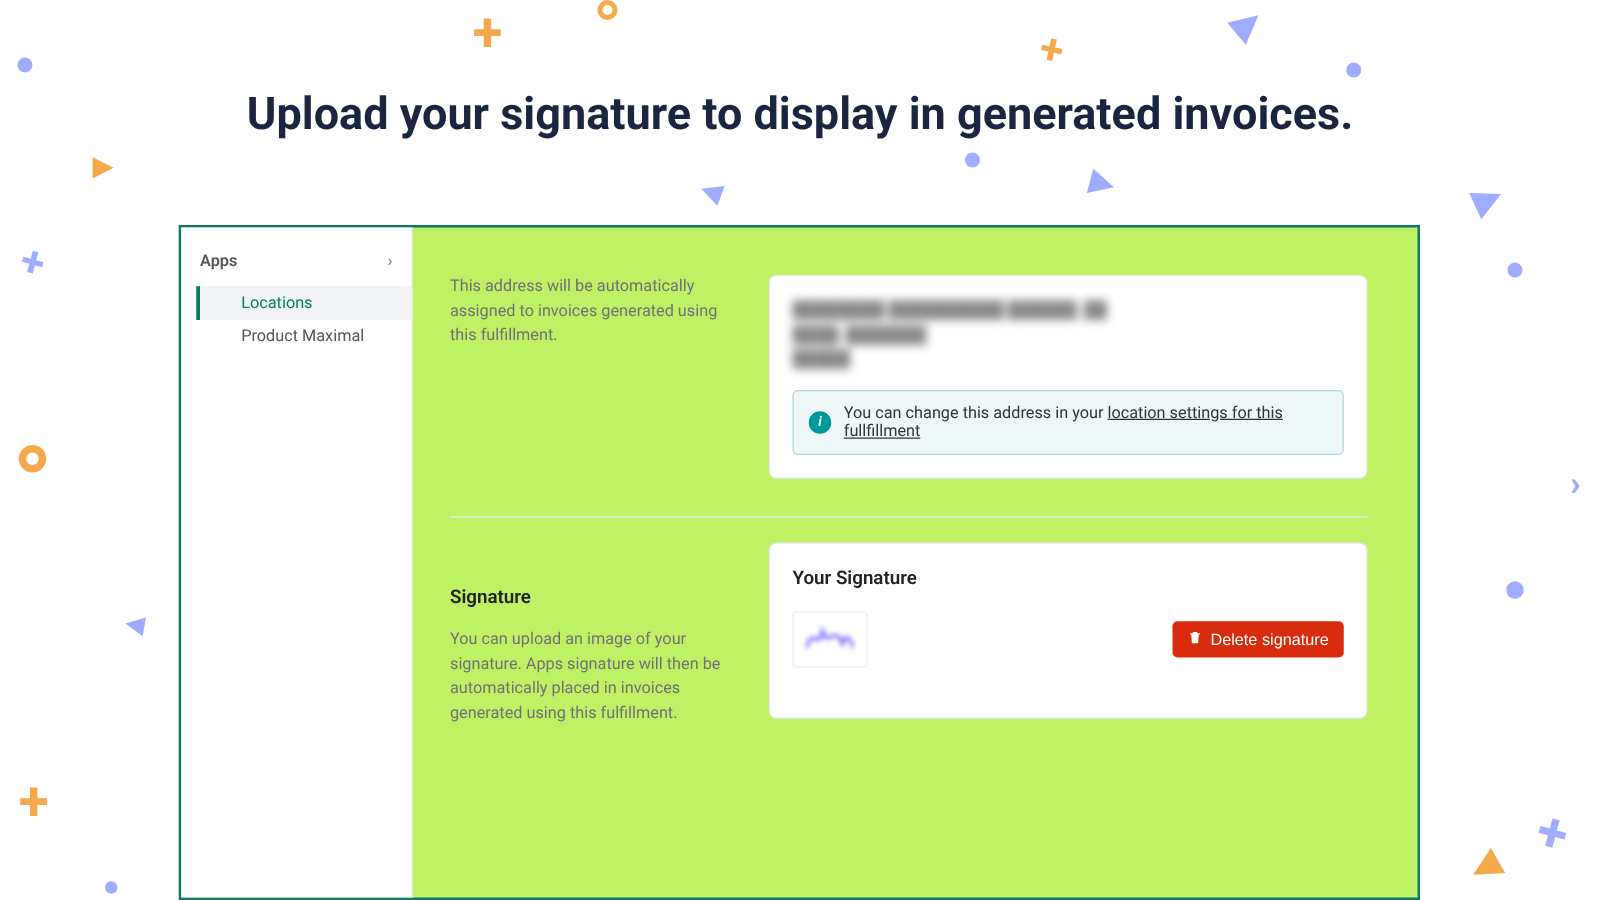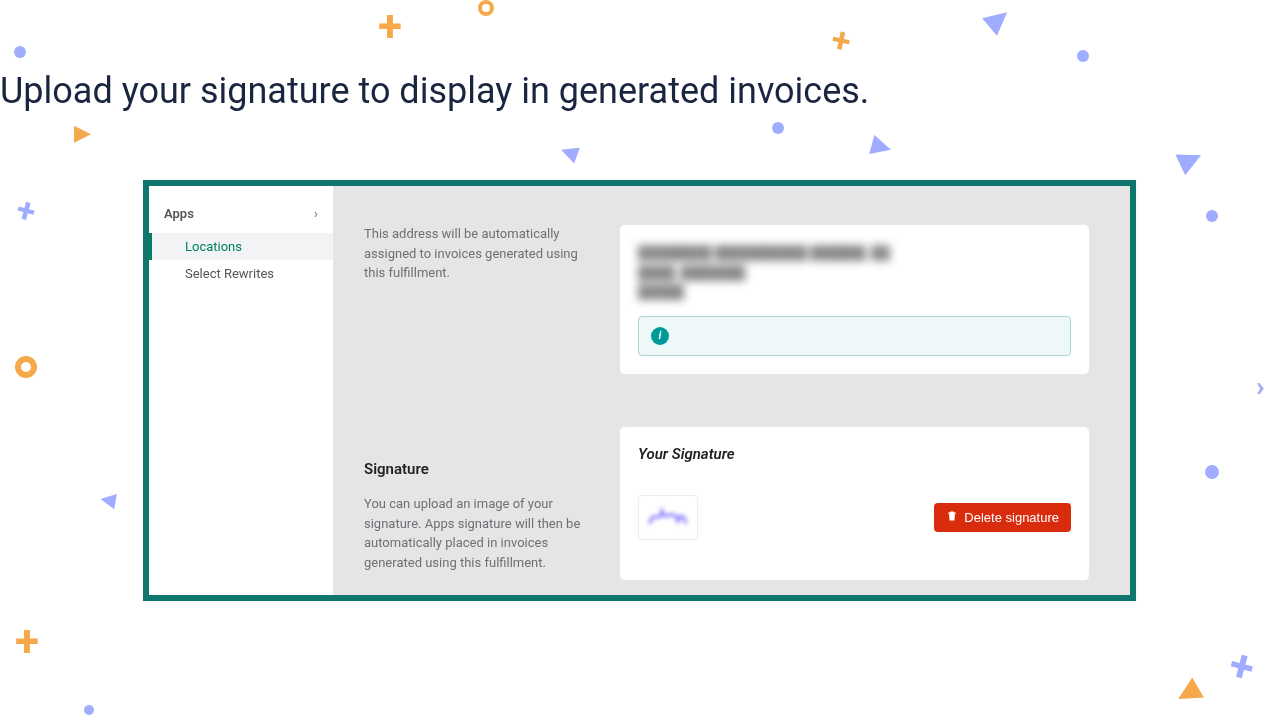--- a/index.html
+++ b/index.html
@@ -10,34 +10,34 @@
     height: 720px;
     overflow: hidden;
     position: relative;
   }
 
   .headline {
     position: absolute;
     top: 70px;
     left: 0;
     width: 100%;
-    text-align: left;
+    text-align: center;
     font-size: 36px;
-    font-weight: 400;
+    font-weight: 700;
     color: #1a2540;
   }
 
   .app-window {
     position: absolute;
     top: 180px;
     left: 143px;
     width: 993px;
-    height: 421px;
-    background: #e5e5e5;
-    border: 6px solid #0f766e;
+    height: 540px;
+    background: #bef264;
+    border: 2px solid #0f766e;
     display: flex;
     box-shadow: 0 1px 3px rgba(0,0,0,0.05);
   }
 
   .sidebar {
     width: 185px;
     background: #ffffff;
     border-right: 1px solid #e5e7eb;
     padding-top: 15px;
   }
@@ -70,20 +70,21 @@
     margin-left: auto;
     color: #666;
     font-size: 12px;
   }
   .sidebar-sub {
     padding: 6px 15px 6px 36px;
     font-size: 13px;
     color: #555;
     cursor: pointer;
     position: relative;
+    margin-left: 12px;
   }
   .sidebar-sub.active {
     background: #f1f3f4;
     color: #008060;
   }
   .sidebar-sub.active::before {
     content: "";
     position: absolute;
     left: 0; top: 0; bottom: 0;
     width: 3px;
@@ -140,21 +141,21 @@
   }
   .info-banner a { color: #333; text-decoration: underline; }
   .info-icon {
     width:18px;height:18px;border-radius:50%;
     background:#009999;color:#fff;
     display:flex;align-items:center;justify-content:center;
     font-size:11px;font-weight:700;font-style:italic;
     flex-shrink:0;
   }
 
-  .card-title { font-size: 15px; font-weight:600; color:#202223; margin-bottom:32px;font-style:italic;}
+  .card-title { font-size: 15px; font-weight:600; color:#202223; margin-bottom:18px;}
   .sig-row { display:flex; align-items:center; justify-content:space-between; margin-bottom:22px;}
   .sig-preview {
     width:60px;height:45px;
     border:1px solid #eee;border-radius:3px;
     display:flex;align-items:center;justify-content:center;
   }
   .sig-scribble { width:40px;height:28px; filter: blur(2px);}
   .sig-scribble svg { width:100%; height:100%; }
 
   .btn-danger {
@@ -216,36 +217,39 @@
 
 <div class="headline">Upload your signature to display in generated invoices.</div>
 
 <div class="app-window">
   <div class="sidebar">
     <div class="sidebar-header">
       <span>Apps</span>
       <span style="color:#888;">›</span>
     </div>
     <div class="sidebar-sub active">Locations</div>
-    <div class="sidebar-sub">Select Rewrites</div>
+    <div class="sidebar-sub">Product Maximal</div>
   </div>
 
   <div class="content">
 
     <div class="row">
       <div class="col-desc">
         <div>This address will be automatically assigned to invoices generated using this fulfillment.</div>
       </div>
       <div class="col-card">
         <div class="card">
           <div class="blur-text" style="white-space:pre-line;">████████ ██████████ ██████, ██
 ████, ███████
 █████</div>
           <div class="info-banner">
             <span class="info-icon">i</span>
+            <span>
+              <span>You can change this address in your </span><a href="#">location settings for this fullfillment</a>
+            </span>
           </div>
         </div>
       </div>
     </div>
 
     <div class="row last">
       <div class="col-desc">
         <div class="dtitle">Signature</div>
         <div>You can upload an image of your signature. Apps signature will then be automatically placed in invoices generated using this fulfillment.</div>
       </div>

